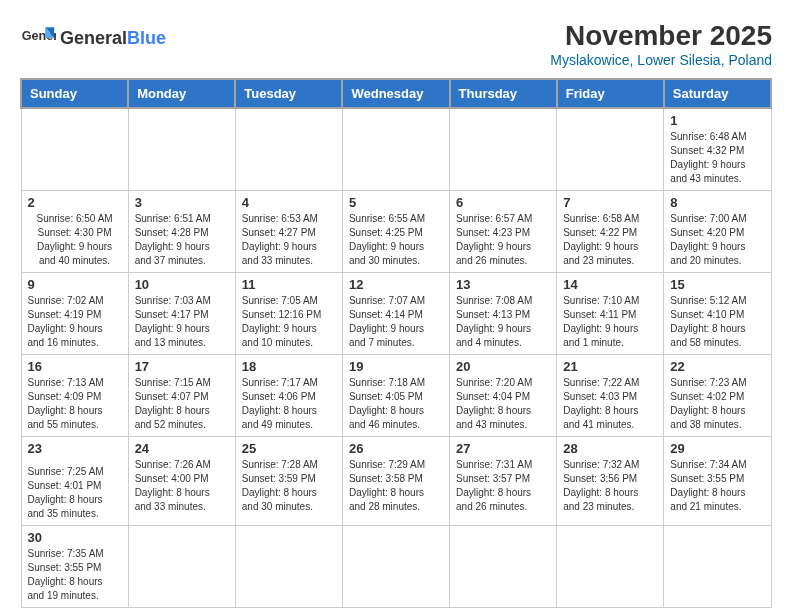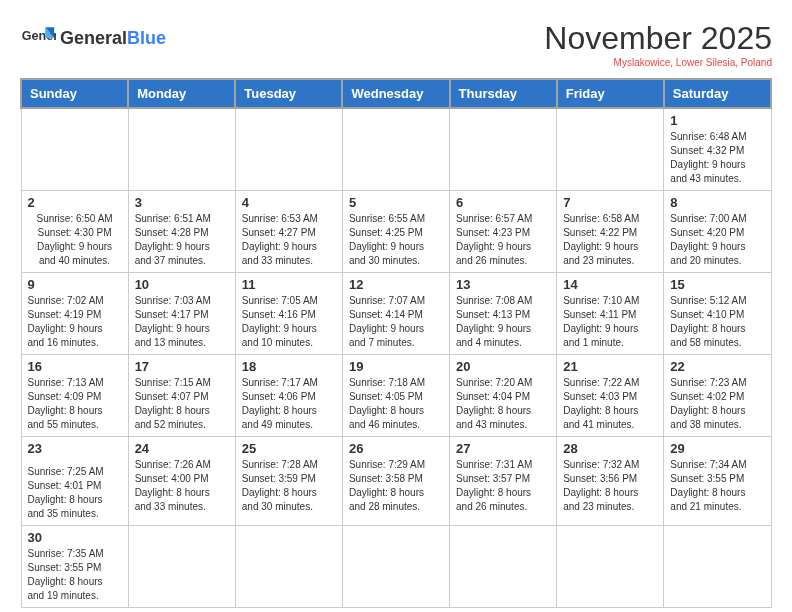--- a/index.html
+++ b/index.html
@@ -31,27 +31,27 @@
       color: #3b82f6;
     }
     .logo-icon {
       width: 36px;
       height: 36px;
     }
     .title-area {
       text-align: right;
     }
     .month-title {
-      font-size: 32px;
+      font-size: 28px;
       color: #333;
-      font-weight: normal;
+      font-weight: bold;
     }
     .location-title {
-      font-size: 10px;
-      color: #ef4444;
+      font-size: 14px;
+      color: #0369a1;
       text-align: right;
     }
     .calendar-table {
       width: 100%;
       border-collapse: collapse;
       border: 1px solid #ccc;
     }
     .calendar-table th {
       background-color: #2e75c8;
       color: white;
@@ -197,21 +197,21 @@
         <td>
           <span class="day-number">10</span>
           <div class="day-info" style="white-space: pre-line;">Sunrise: 7:03 AM
 Sunset: 4:17 PM
 Daylight: 9 hours
 and 13 minutes.</div>
         </td>
         <td>
           <span class="day-number">11</span>
           <div class="day-info" style="white-space: pre-line;">Sunrise: 7:05 AM
-Sunset: 4:16 PM
+Sunset: 12:16 PM
 Daylight: 9 hours
 and 10 minutes.</div>
         </td>
         <td>
           <span class="day-number">12</span>
           <div class="day-info" style="white-space: pre-line;">Sunrise: 7:07 AM
 Sunset: 4:14 PM
 Daylight: 9 hours
 and 7 minutes.</div>
         </td>

